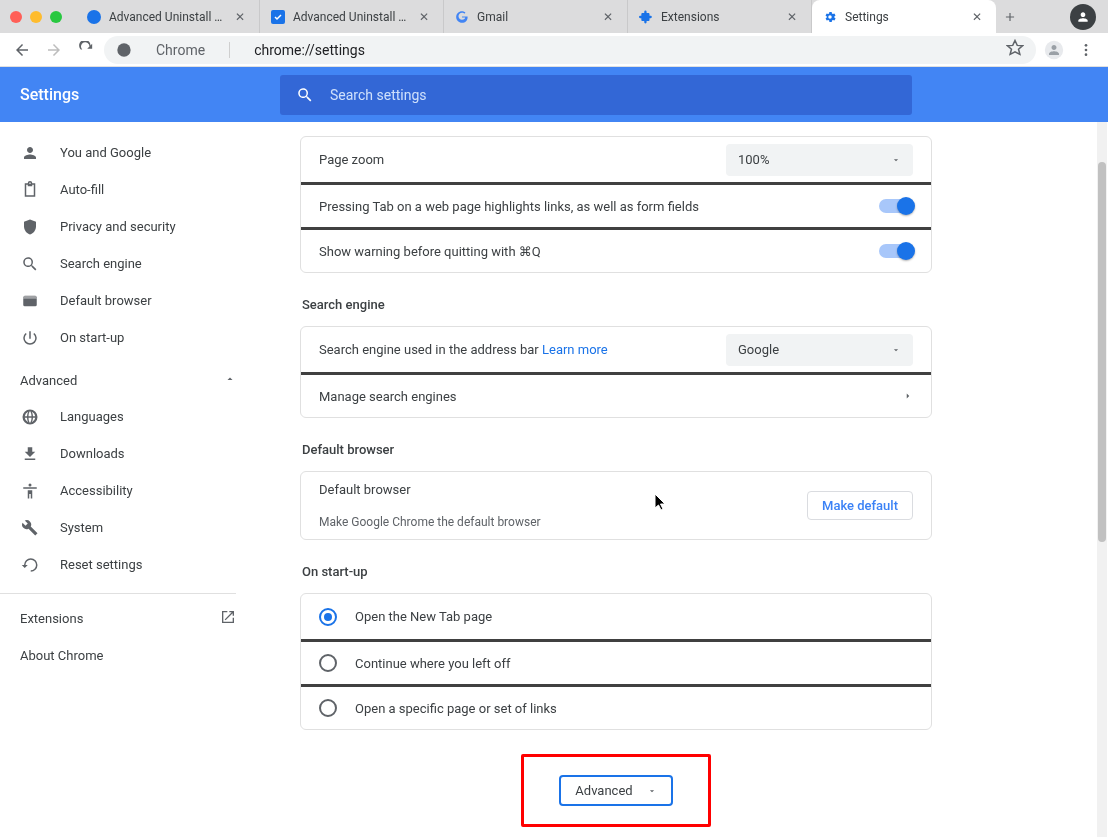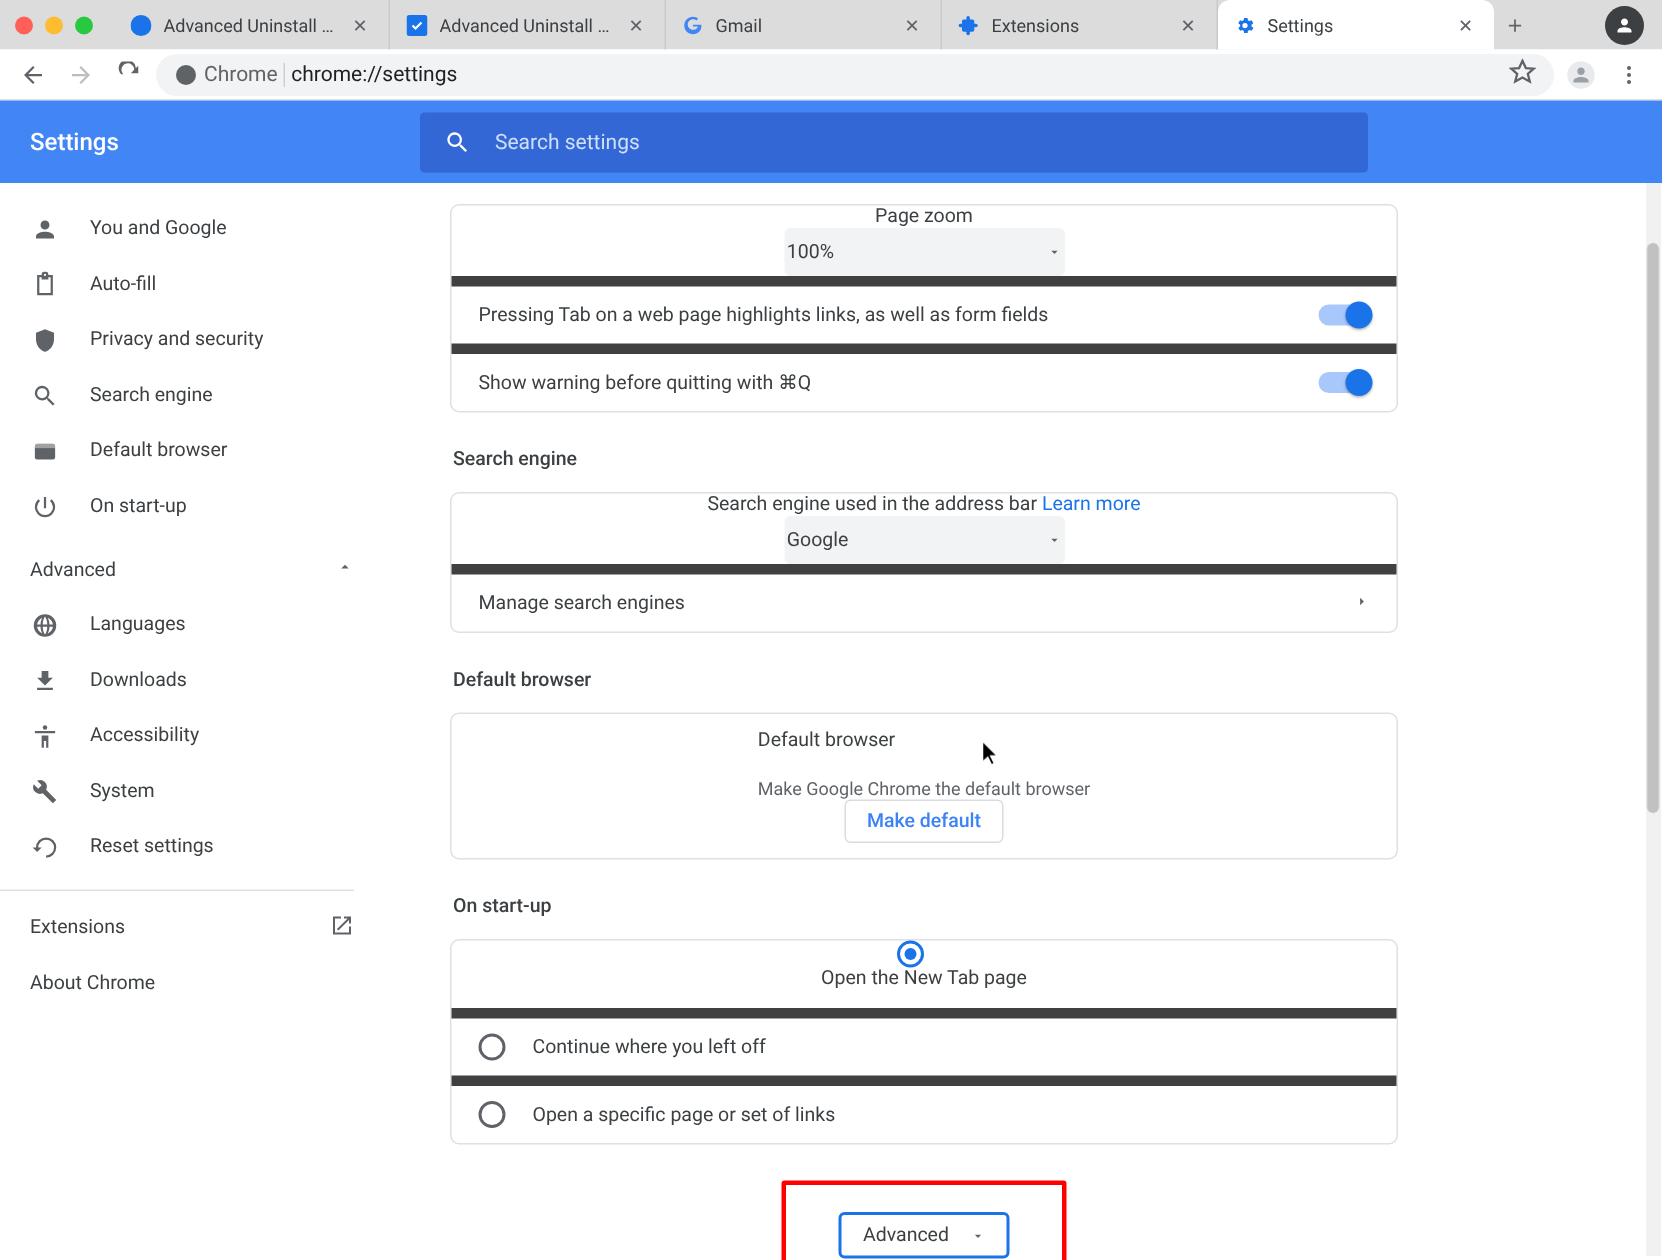--- a/index.html
+++ b/index.html
@@ -17,21 +17,21 @@
 .tab .tlabel { flex:1; white-space:nowrap; overflow:hidden; text-overflow:ellipsis; }
 .tab .tclose { width:14px; height:14px; flex:none; color:#5f6368; }
 .newtab { width:28px; display:flex; align-items:center; justify-content:center; color:#5f6368; }
 .avatar { width:26px; height:26px; border-radius:50%; background:#3c4043; margin:0 12px 0 8px; display:flex; align-items:center; justify-content:center; }
 .avatar svg{fill:#fff;}
 
 
 .toolbar { height:34px; background:#fff; display:flex; align-items:center; padding:0 8px; gap:4px; border-bottom:1px solid #e0e0e0;}
 .navbtn { width:28px; height:28px; display:flex; align-items:center; justify-content:center; color:#5f6368; }
 .navbtn.disabled { color:#bdbdbd; }
-.omnibox { flex:1; height:28px; background:#f1f3f4; border-radius:14px; display:flex; align-items:center; padding:0 12px; gap:4px; font-size:14px; color:#202124;}
+.omnibox { flex:1; height:28px; background:#f1f3f4; border-radius:14px; display:flex; align-items:center; padding:0 12px; gap:24px; font-size:14px; color:#202124;}
 .omnibox .siteicon { width:16px; height:16px; }
 .omnibox .urlprefix { color:#5f6368; }
 .omnibox .sep { width:1px; height:16px; background:#cfcfcf; }
 .star { color:#5f6368; }
 
 
 .bluebar { height:55px; background:#4285f4; display:flex; align-items:center; padding:0 20px; }
 .bluebar .title { color:#fff; font-size:16px; font-weight:500; width:260px; }
 .searchbox { flex:0 0 632px; height:40px; background:#3367d6; border-radius:3px; display:flex; align-items:center; padding:0 16px; gap:16px; }
 .searchbox svg { fill:#fff; }
@@ -43,28 +43,28 @@
 .sidebar { width:256px; padding:12px 0; overflow:auto; }
 .sbitem { height:37px; display:flex; align-items:center; padding:0 20px; gap:20px; font-size:13px; color:#3c4043; cursor:pointer; }
 .sbitem .sicon { width:20px; height:20px; display:flex; align-items:center; justify-content:center; color:#5f6368; }
 .sbadv { height:36px; display:flex; align-items:center; justify-content:space-between; padding:0 20px; font-size:13px; color:#3c4043; margin-top:6px;}
 .sbdiv { height:1px; background:#e0e0e0; margin:10px 20px 6px 0; }
 .sbitem.ext { justify-content:space-between; }
 .main { flex:1; overflow:auto; background:#fff; position:relative; }
 .maininner { width:632px; margin-left:44px; padding-top:14px; padding-bottom:40px;}
 
 .card { background:#fff; border:1px solid #e0e0e0; border-radius:6px; margin-bottom:24px; }
-.row { min-height:45px; display:flex; align-items:center; padding:0 18px; font-size:13px; color:#3c4043; border-top:7px solid #404040; }
-.row:first-child { border-top:none;flex-direction:column; }
+.row { min-height:45px; display:flex; align-items:center; padding:0 18px; font-size:13px; color:#3c4043; border-top:3px solid #404040; }
+.row:first-child { border-top:none; }
 .row .rlabel { flex:1; }
 .row .sub { font-size:12px; color:#5f6368; margin-top:18px; }
 .section-title { font-size:13px; color:#3c4043; font-weight:500; margin:0 0 14px 2px; }
 
 
-.select { width:187px; height:32px; background:#f1f3f4; border-radius:4px; display:flex; align-items:center; justify-content:space-between; padding:0 2px; font-size:13px; color:#3c4043;gap:13px; }
+.select { width:187px; height:32px; background:#f1f3f4; border-radius:4px; display:flex; align-items:center; justify-content:space-between; padding:0 12px; font-size:13px; color:#3c4043;gap:13px; }
 .toggle { width:34px; height:14px; border-radius:7px; position:relative; }
 .toggle.on { background:#a8c7fa; }
 .toggle .knob { position:absolute; width:18px; height:18px; border-radius:50%; top:-2px; box-shadow:0 1px 2px rgba(0,0,0,.3); }
 .toggle.on .knob { right:-2px; background:#1a73e8; }
 .link { color:#1a73e8; cursor:pointer; }
 .btn-outline { border:1px solid #dadce0; color:#3b82f6; background:#fff; font-size:13px; padding:6px 14px; border-radius:4px; font-weight:500; }
 .radio { width:18px; height:18px; border-radius:50%; border:2px solid #5f6368; margin-right:18px; position:relative; flex:none; }
 .radio.checked { border-color:#1a73e8; }
 .radio.checked::after { content:""; position:absolute; inset:3px; background:#1a73e8; border-radius:50%; }
 .chevr { color:#5f6368; }

